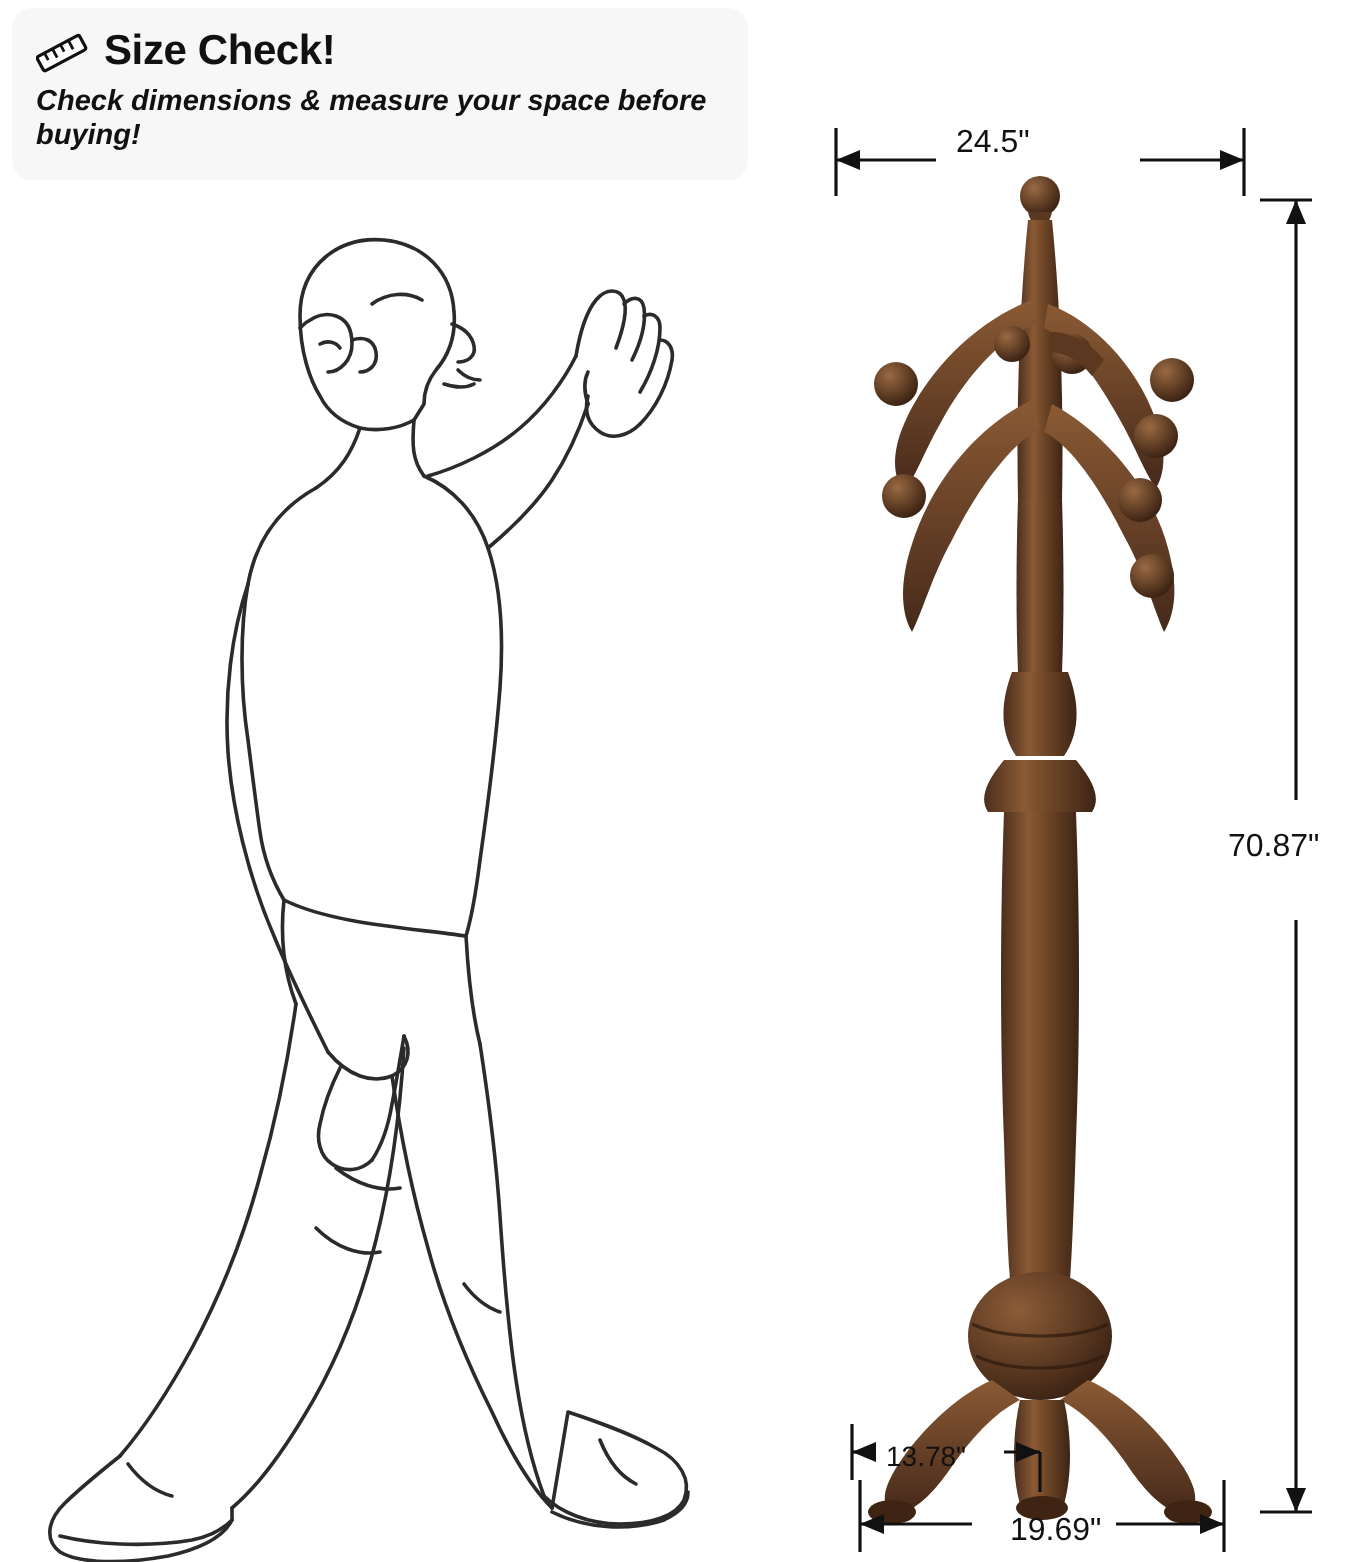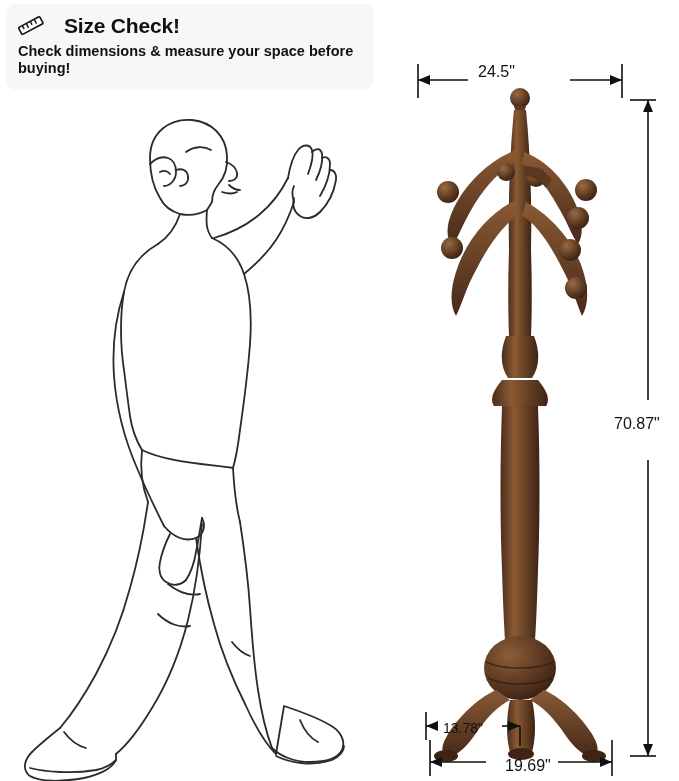--- a/index.html
+++ b/index.html
@@ -22,22 +22,22 @@
     left: 6px;
     top: 4px;
     width: 368px;
     background: #f7f7f7;
     border-radius: 10px;
     padding: 10px 12px 12px 12px;
     box-sizing: border-box;
   }
   #size-check-title-row {
     display: flex;
-    align-items: center;
-    gap: 20px;
+    align-items: flex-end;
+    gap: 8px;
   }
   #ruler-icon {
     width: 26px;
     height: 22px;
     flex: 0 0 auto;
   }
   #size-check-title {
     font-size: 21px;
     font-weight: bold;
     color: #111;
@@ -48,20 +48,21 @@
     color: #333;
     margin-top: 6px;
     line-height: 1.2;
   }
   #size-check-bold {
     font-size: 14.5px;
     font-weight: bold;
     color: #111;
     margin-top: 5px;
     line-height: 1.2;
+    font-style: italic;
   }
 
   
   #figure-panel {
     position: absolute;
     left: 0;
     top: 86px;
     width: 390px;
     height: 695px;
   }

